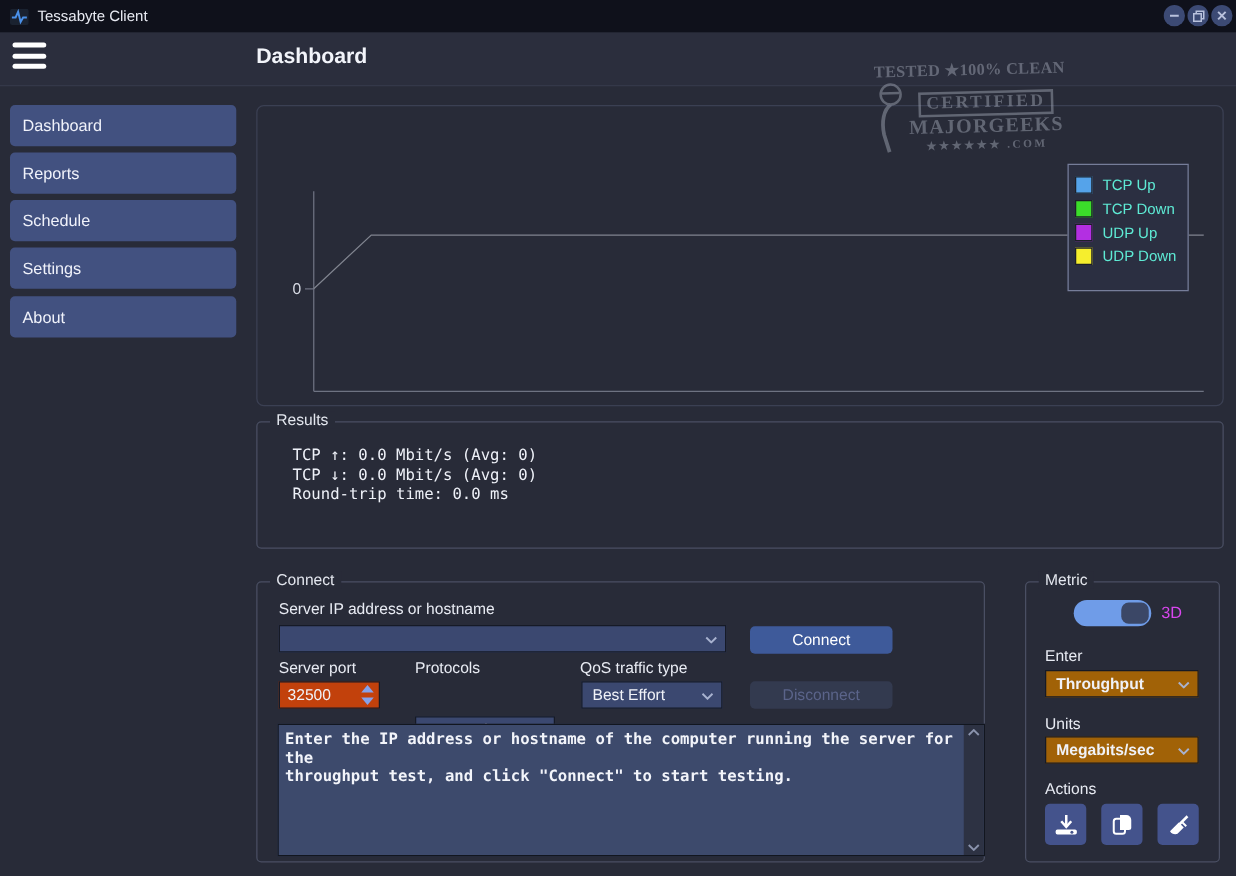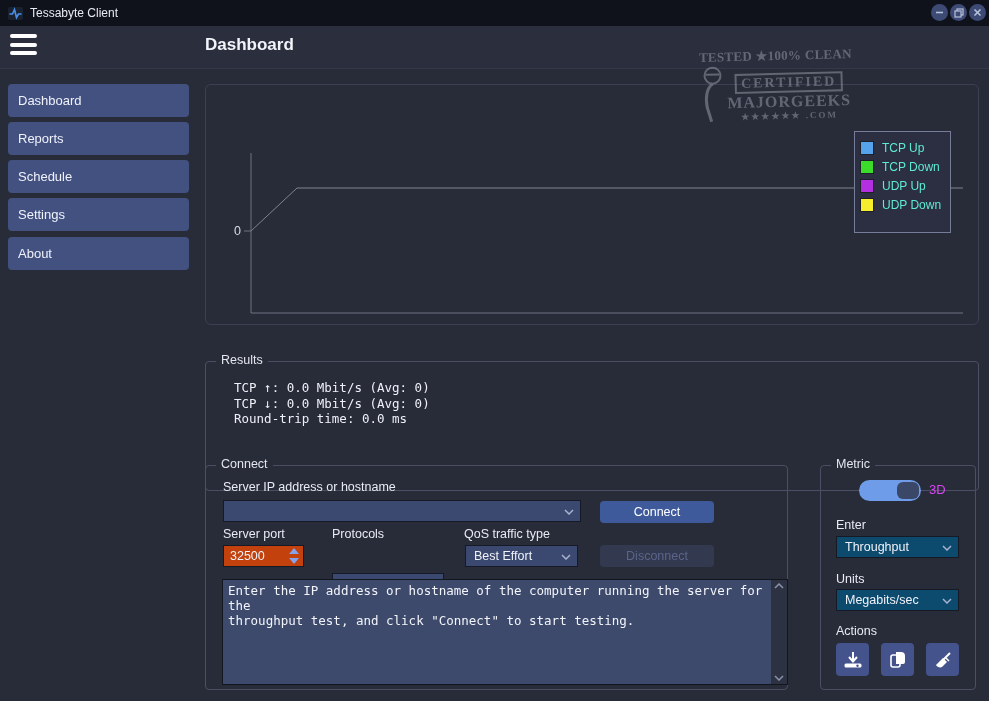--- a/index.html
+++ b/index.html
@@ -36,31 +36,31 @@
 
   
   .mono { font-family:"DejaVu Sans Mono", monospace; font-size:12.5px; line-height:15.5px; color:#eef1f8; white-space:pre; }
   .results-left  { position:absolute; left:16px; top:18px;margin-left:12px; }
   .results-right { position:absolute; left:308px; top:18px; }
 
   
   .form-label { position:absolute; font-size:12.5px; color:#e8ebf3; }
   .combo { position:absolute; background:#3b4870; border:1px solid #161a26; height:22px; display:flex; align-items:center; padding:0 8px; font-size:12.5px; color:#f0f2f8; cursor:pointer; }
   .combo .chev { position:absolute; right:6px; top:8px; }
-  .combo.light { background:#0c4a6e; }
+  .combo.light { background:#a16207;font-weight:bold; }
   .btn { position:absolute; height:22px; border:none; border-radius:4px; font-size:12.5px; font-family:"Liberation Sans",sans-serif; cursor:pointer; }
   .btn-primary { background:#3e5a9a; color:#ffffff; }
   .btn-disabled { background:#333a4f; color:#5b648a; cursor:default; }
   .spinbox { position:absolute; left:17px; top:79px; width:81px; height:22px; background:#c2410c; border:1px solid #161a26; display:flex; }
   .spin-value { flex:1; font-size:12.5px; color:#f0f2f8; padding:3px 0 0 6px; }
   .spin-arrows { width:18px; display:flex; flex-direction:column; align-items:center; justify-content:center; gap:4px; cursor:pointer; }
   .tri-up   { width:0; height:0; border-left:5px solid transparent; border-right:5px solid transparent; border-bottom:6px solid #86a2ea; }
   .tri-down { width:0; height:0; border-left:5px solid transparent; border-right:5px solid transparent; border-top:6px solid #86a2ea; }
 
-  .info-box { position:absolute; left:16px; top:113px; width:566px; height:106px; background:#3d4a6c; border:1px solid #12161f; }
+  .info-box { position:absolute; left:16px; top:113px; width:566px; height:106px; background:#3d4a6c; border:1px solid #12161f;font-weight:bold; }
   .info-text { position:absolute; left:5px; top:3px; right:22px; font-family:"DejaVu Sans Mono", monospace; font-size:12.5px; line-height:15px; color:#f2f4fa; white-space:pre-wrap; }
   .v-scrollbar { position:absolute; right:0; top:0; width:16px; height:104px; background:#2d3243; display:flex; flex-direction:column; justify-content:space-between; align-items:center; padding:3px 0; cursor:pointer; }
 
   
   .toggle { position:absolute; left:38px; top:14px; width:62px; height:21px; background:#6f9ce8; border-radius:10.5px; cursor:pointer; }
   .toggle-knob { position:absolute; right:2px; top:2px; width:22px; height:17px; background:#3b4766; border-radius:6px; }
   .toggle-label { position:absolute; left:108px; top:16px; font-size:13px; color:#d946ef;text-align:right; }
   .icon-btn { position:absolute; top:177px; width:33px; height:33px; background:#44538c; border-radius:4px; display:flex; align-items:center; justify-content:center; cursor:pointer; }
 
   
@@ -147,21 +147,21 @@
       <span class="legend-swatch" style="background: rgb(179, 47, 226);"></span>
       <span class="legend-label">UDP Up</span>
     </div>
     <div class="legend-row">
       <span class="legend-swatch" style="background: rgb(246, 238, 45);"></span>
       <span class="legend-label">UDP Down</span>
     </div>
   </div>
 </div>
 
-<div class="groupbox" style="left:205px; top:361px; width:774px; height:130px;padding-left:17px;">
+<div class="groupbox" style="left:205px; top:337px; width:774px; height:102px;padding-left:17px;">
   <span class="gb-title">Results</span>
   <div class="results-left">
     <div class="mono">TCP ↑: 0.0 Mbit/s (Avg: 0)</div>
     <div class="mono">TCP ↓: 0.0 Mbit/s (Avg: 0)</div>
     <div class="mono">Round-trip time: 0.0 ms</div>
   </div>
 </div>
 
 <div class="groupbox" style="left:205px; top:465px; width:583px; height:225px;">
   <span class="gb-title">Connect</span>

